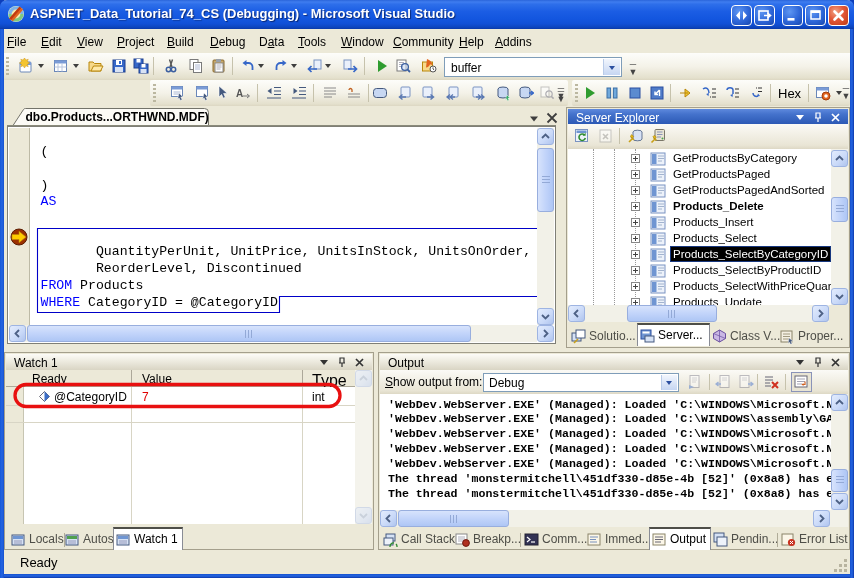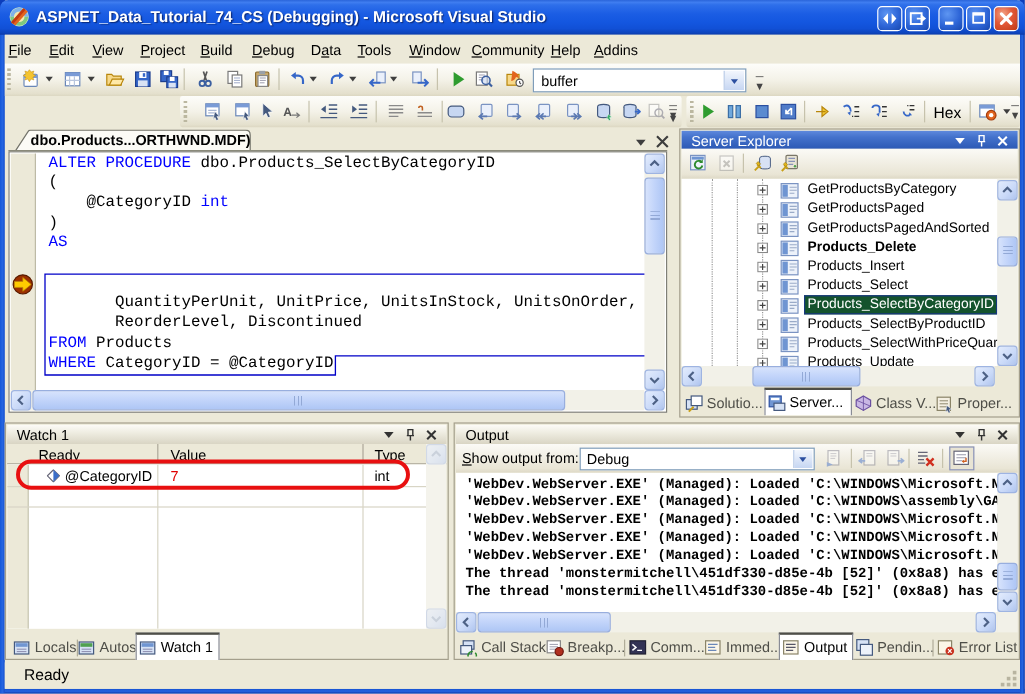--- a/index.html
+++ b/index.html
@@ -365,23 +365,21 @@
   <svg class="docbtn" style="left:538px" width="14" height="14" viewBox="0 0 14 14">
       <path d="M2.5 2.5 L11.5 11.5 M11.5 2.5 L2.5 11.5" stroke="#3E3E3E" stroke-width="1.8"></path>
     </svg>
   <div id="edit">
     <div id="margin"></div>
     <svg class="abs" style="left:2px;top:101px" width="18" height="18" viewBox="0 0 18 18">
       <circle cx="9" cy="9" r="8" fill="#9C3000"></circle>
       <circle cx="9" cy="9" r="8" fill="none" stroke="#5A1C00" stroke-width="1"></circle>
       <path d="M2 6.5 h7 V3.2 L16 9 L9 14.8 V11.5 H2 Z" fill="#FFCC00" stroke="#B8860B" stroke-width=".6"></path>
     </svg>
-    <div class="codeline" style="top:0.5px"><span class="kw">ALTER</span> <span class="kw">PROCEDURE</span> dbo.Products_SelectByCategoryID</div>
     <div class="codeline" style="top:17.2px">(</div>
-    <div class="codeline" style="top:33.9px">    @CategoryID <span class="kw">int</span></div>
     <div class="codeline" style="top:50.6px">)</div>
     <div class="codeline" style="top:67.3px"><span class="kw">AS</span></div>
     <div class="codeline" style="top:117.4px">       QuantityPerUnit, UnitPrice, UnitsInStock, UnitsOnOrder,</div>
     <div class="codeline" style="top:134.1px">       ReorderLevel, Discontinued</div>
     <div class="codeline" style="top:150.8px"><span class="kw">FROM</span> Products</div>
     <div class="codeline" style="top:167.5px"><span class="kw">WHERE</span> CategoryID = @CategoryID</div>
     <svg style="position:absolute;left:0;top:0;" width="547" height="216" viewBox="0 0 547 216">
       <path d="M29.5 101.5 H534.5 V169.5 H271.5 V185.5 H29.5 Z" fill="none" stroke="#0000C8" stroke-width="1.1"></path>
     </svg>
 
@@ -536,21 +534,21 @@
     <div class="trow" style="top:97.5px;">
       <svg style="position:absolute;left:63px;top:3px" width="9" height="9" viewBox="0 0 9 9">
           <rect x="0.5" y="0.5" width="8" height="8" fill="#fff" stroke="#888"></rect>
           <path d="M2 4.5 h5 M4.5 2 v5" stroke="#444"></path>
         </svg>
       <svg style="position:absolute;left:82px;top:1px" width="16" height="14" viewBox="0 0 16 14">
           <rect x="1" y="1" width="14" height="12" fill="#EDF2FA" stroke="#7A93C2"></rect>
           <rect x="2" y="2" width="4.5" height="10" fill="#6F95D2"></rect>
           <path d="M8 4 h6 M8 6.5 h6 M8 9 h4" stroke="#9AABC8" stroke-width=".9"></path>
         </svg>
-      <span style="position:absolute;left:105px;top:1px;"><span style="background:#14532d;color:#fff;border:1px solid #17377F;padding:1px 2px;margin-left:-3px;">Products_SelectByCategoryID</span></span>
+      <span style="position:absolute;left:105px;top:1px;"><span style="background:#000000;color:#fff;border:1px solid #17377F;padding:1px 2px;margin-left:-3px;">Products_SelectByCategoryID</span></span>
     </div>
     <div class="trow" style="top:113.5px;">
       <svg style="position:absolute;left:63px;top:3px" width="9" height="9" viewBox="0 0 9 9">
           <rect x="0.5" y="0.5" width="8" height="8" fill="#fff" stroke="#888"></rect>
           <path d="M2 4.5 h5 M4.5 2 v5" stroke="#444"></path>
         </svg>
       <svg style="position:absolute;left:82px;top:1px" width="16" height="14" viewBox="0 0 16 14">
           <rect x="1" y="1" width="14" height="12" fill="#EDF2FA" stroke="#7A93C2"></rect>
           <rect x="2" y="2" width="4.5" height="10" fill="#6F95D2"></rect>
           <path d="M8 4 h6 M8 6.5 h6 M8 9 h4" stroke="#9AABC8" stroke-width=".9"></path>
@@ -655,21 +653,21 @@
         <path d="M3 1 h4 v5 h-4z M2 6 h6 M5 6 v4" stroke="#333" stroke-width="1.2" fill="none"></path>
       </svg>
     <svg width="11" height="11" viewBox="0 0 11 11">
         <path d="M2 2 L9 9 M9 2 L2 9" stroke="#333" stroke-width="1.7"></path>
       </svg>
   </div>
 
   <div style="position:absolute;left:1px;top:17px;right:1px;height:16px;background:#ECE9D8;border-bottom:1px solid #ACA899;font-size:12.5px;">
     <span style="position:absolute;left:26px;top:2px;font-size:12px;">Ready</span>
     <span style="position:absolute;left:136px;top:2px;font-size:12px;">Value</span>
-    <span style="position:absolute;left:306px;top:2px;font-size:12px;">Type</span>
+    <span style="position:absolute;left:306px;top:2px;font-size:16px;">Type</span>
     <div style="position:absolute;left:125px;top:0;bottom:0;width:1px;background:#ACA899;"></div>
     <div style="position:absolute;left:296px;top:0;bottom:0;width:1px;background:#ACA899;"></div>
   </div>
 
   <div style="position:absolute;left:1px;top:34px;width:351px;bottom:25px;background:#fff;overflow:hidden;">
     <div style="position:absolute;left:0;top:0;bottom:0;width:17px;background:#ECE9D8;border-right:1px solid #C7C5B2;"></div>
     <div style="position:absolute;left:125px;top:0;bottom:0;width:1px;background:#D8D5C5;"></div>
     <div style="position:absolute;left:296px;top:0;bottom:0;width:1px;background:#D8D5C5;"></div>
     <div style="position:absolute;left:0;right:0;top:18px;height:1px;background:#D8D5C5;"></div>
     <div style="position:absolute;left:0;right:0;top:35px;height:1px;background:#D8D5C5;"></div>

